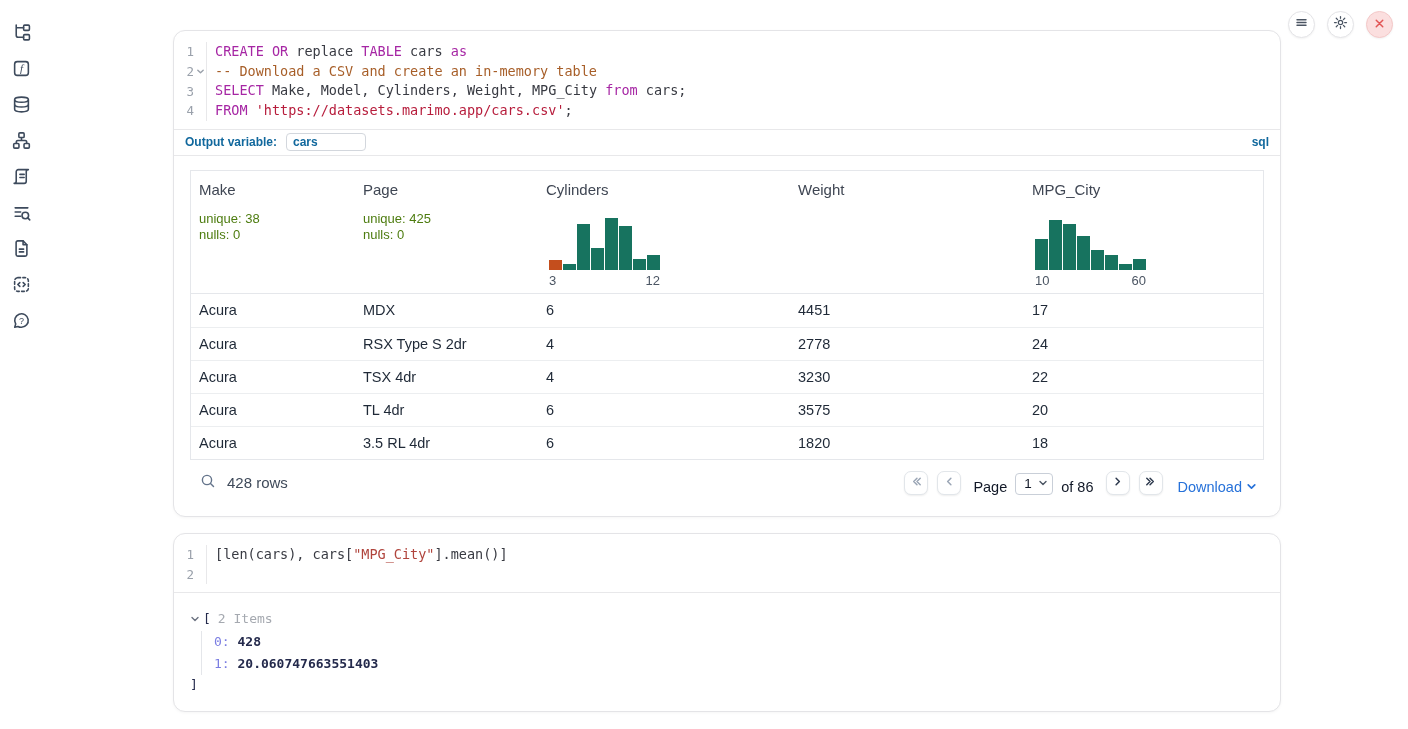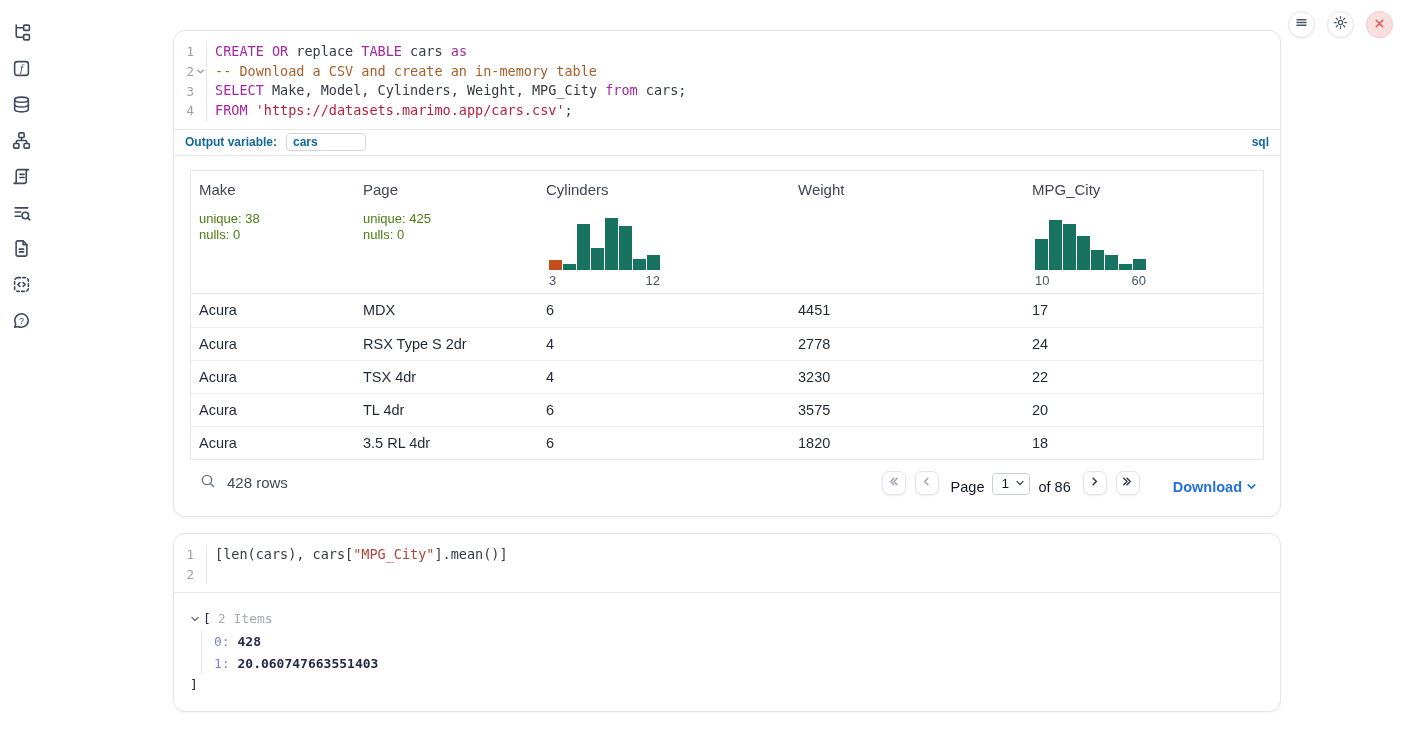--- a/index.html
+++ b/index.html
@@ -77,22 +77,22 @@
     background:#fff; box-shadow:0 1px 2px rgba(0,0,0,.07);
     display:flex; align-items:center; justify-content:center; cursor:pointer; }
   .pg-btn svg { stroke:#2e3a4e; }
   .pg-btn.dis svg { stroke:#9aa5b5; }
   .pg-gap { width:9px; }
   .page-label { margin:0 8px 0 12px; font-size:14.5px; color:#111827; }
   .page-select { width:38px; height:22px; border:1px solid #c9cfd8; border-radius:4px;
     background:#fff; display:flex; align-items:center; justify-content:space-between;
     padding:0 4px 0 8px; font-size:13.5px; color:#111827; cursor:pointer; }
   .of-label { margin:0 12px 0 8px; font-size:14.5px; color:#111827; }
-  .download { display:flex; align-items:center; gap:4px; margin-left:33px;
-    color:#2671d9; font-size:14.5px; font-weight:bold; cursor:pointer; }
+  .download { display:flex; align-items:center; gap:4px; margin-left:15px;
+    color:#2671d9; font-size:14.5px; font-weight:normal; cursor:pointer; }
 
   
   .pytree { padding:15px 16px 12px; font-family:"DejaVu Sans Mono", monospace;
     font-size:13px; color:#242a4c; }
   .tree-head { display:flex; align-items:center; height:21px; }
   .tree-chevron { display:flex; margin-right:3px; cursor:pointer; }
   .tree-bracket { color:#242a4c; }
   .tree-items-label { color:#a5a9b0; margin-left:7px; }
   .tree-body { margin-left:11px; border-left:1px solid #e4e6ea; padding-left:12px; margin-top:2px; }
   .tree-entry { height:22px; line-height:22px; }

